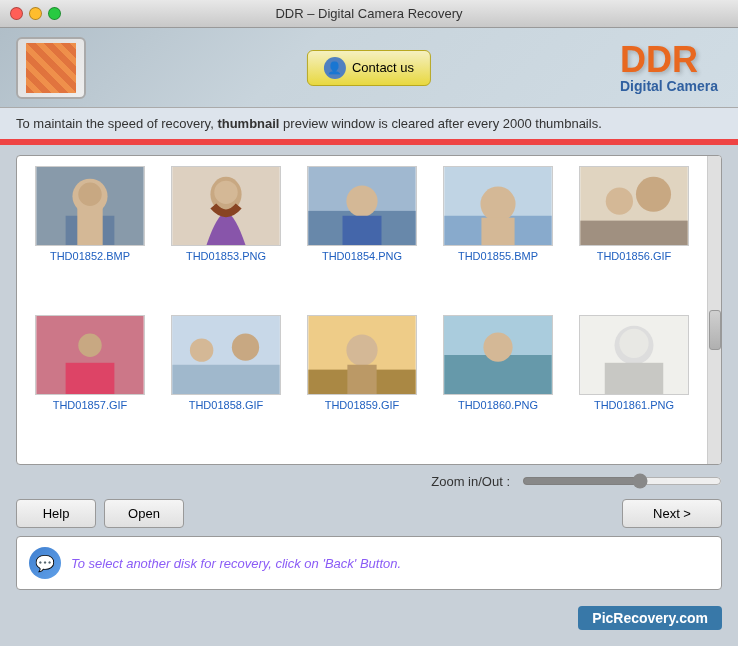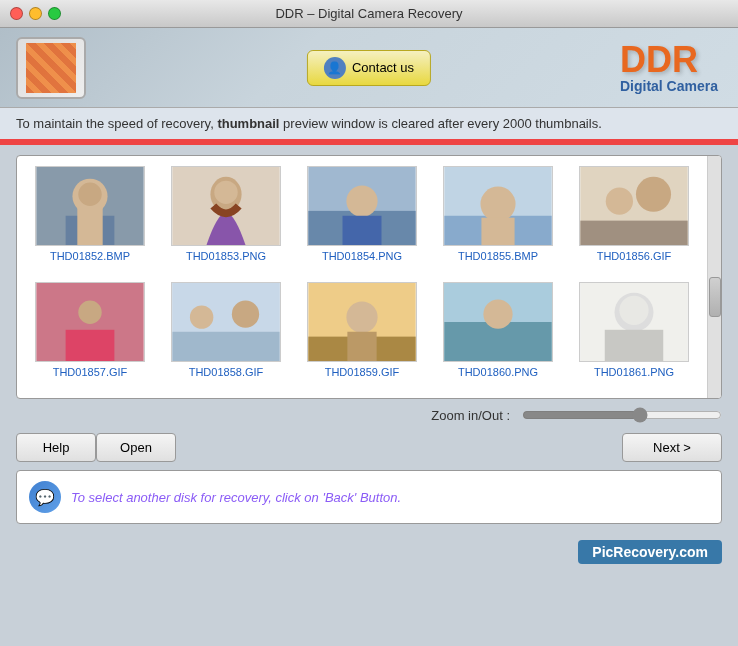--- a/index.html
+++ b/index.html
@@ -128,21 +128,21 @@
     .main-content {
       background: #c8d0d8;
       padding: 10px 16px;
     }
 
     
     .thumbnail-grid-container {
       background: white;
       border: 1px solid #999;
       border-radius: 4px;
-      height: 244px;
+      height: 310px;
       overflow: hidden;
       position: relative;
       display: flex;
     }
     .thumbnail-grid {
       flex: 1;
       padding: 10px;
       display: grid;
       grid-template-columns: repeat(5, 1fr);
       gap: 10px;
@@ -220,21 +220,21 @@
     .zoom-slider {
       width: 200px;
       accent-color: #888;
     }
 
     
     .nav-buttons {
       display: flex;
       align-items: flex-start;
       padding: 6px 0;
-      gap: 0;
+      gap: 8px;
     }
     .nav-btn {
       background: linear-gradient(to bottom, #f5f5f5, #e0e0e0);
       border: 1px solid #999;
       border-radius: 4px;
       padding: 6px 22px;
       font-size: 13px;
       cursor: pointer;
       min-width: 80px;
       text-align: center;

